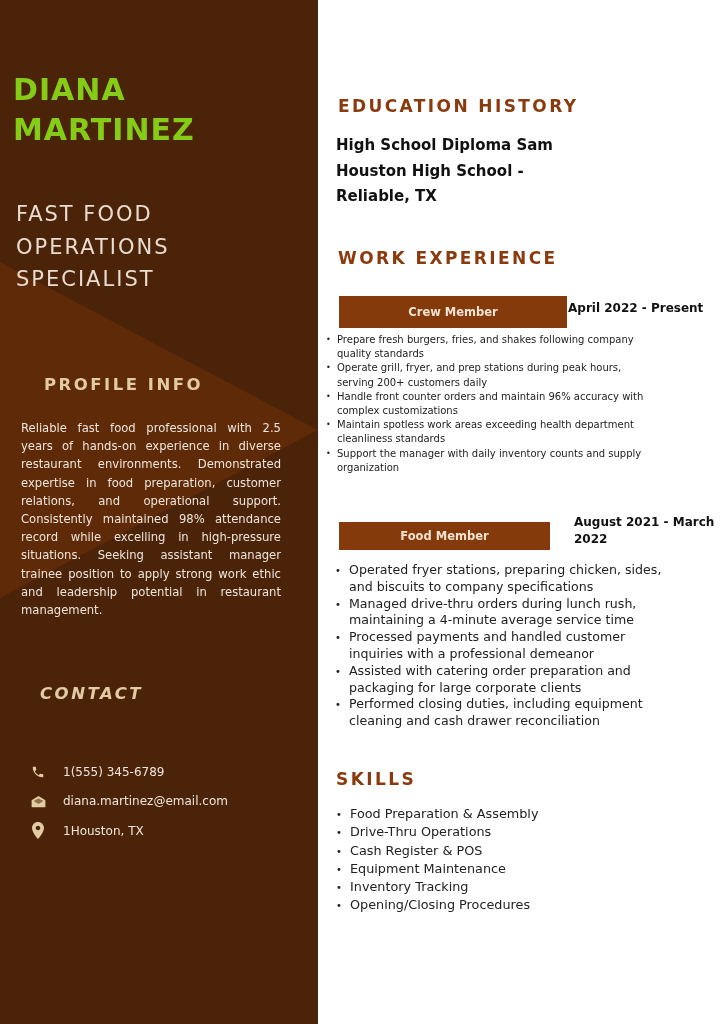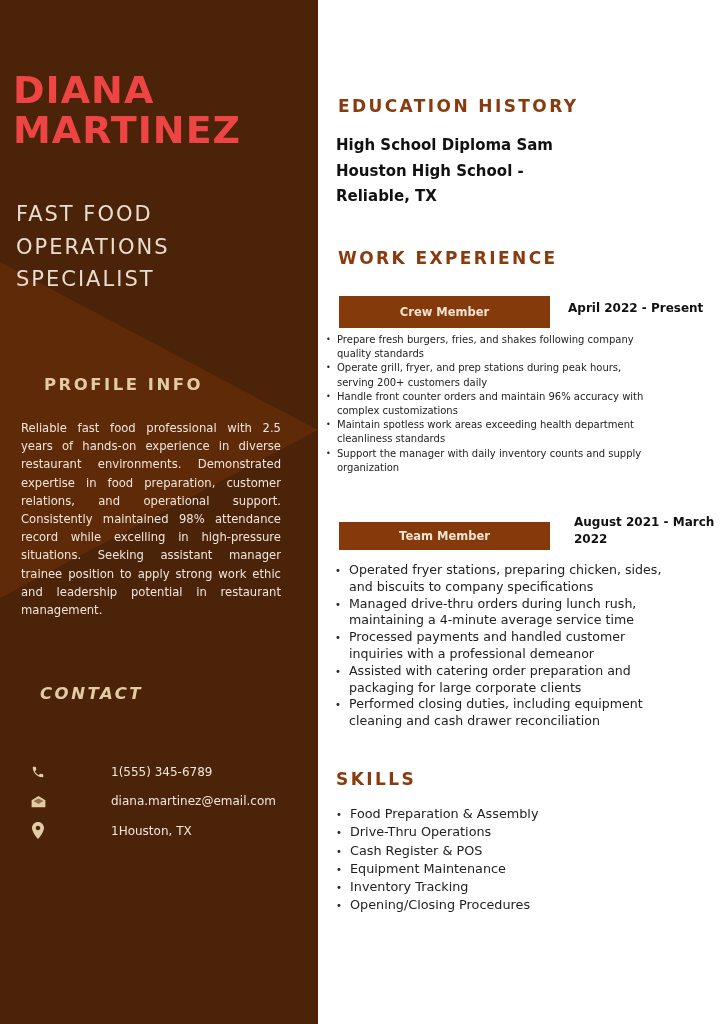--- a/index.html
+++ b/index.html
@@ -8,60 +8,60 @@
 
   .sidebar {
     position: absolute; left: 0; top: 0; width: 318px; height: 1024px;
     background: #4b2309; overflow: hidden;
   }
   .sidebar .triangle {
     position: absolute; left: 0; top: 0; width: 318px; height: 1024px;
   }
   .name {
     position: absolute; left: 13px; top: 70px;
-    color: #ef4444; font-family: "DejaVu Sans", sans-serif; font-weight: bold;
-    font-size: 38px; line-height: 40px; letter-spacing: 1px;
+    color: #84cc16; font-family: "DejaVu Sans", sans-serif; font-weight: bold;
+    font-size: 30px; line-height: 40px; letter-spacing: 1px;
   }
   .title {
     position: absolute; left: 16px; top: 198px;
     color: #e9ddd0; font-family: "DejaVu Sans", sans-serif; font-weight: normal;
     font-size: 21px; line-height: 32.5px; letter-spacing: 2px;
   }
   .sb-heading {
     position: absolute; color: #e3cba4; font-family: "DejaVu Sans", sans-serif;
     font-weight: bold; font-size: 16.5px; letter-spacing: 2.5px;
   }
   .profile-heading { left: 44px; top: 375px; }
   .profile-text {
     position: absolute; left: 21px; top: 419px; width: 260px;
     color: #efe5dc; font-family: "DejaVu Sans", sans-serif;
     font-size: 11.6px; line-height: 18.2px; text-align: justify;
   }
   .contact-heading { left: 40px; top: 684px; font-style: italic; }
   .contact-list { position: absolute; left: 28px; top: 757px; }
   .contact-item { display: flex; align-items: center; height: 29.5px; }
   .contact-item .icon { width: 20px; height: 20px; display: flex; align-items: center; justify-content: center; margin-right: 15px; }
-  .contact-item .text { color: #efe5dc; font-size: 12px; font-family: "DejaVu Sans", sans-serif; margin-left: 48px; }
+  .contact-item .text { color: #efe5dc; font-size: 12px; font-family: "DejaVu Sans", sans-serif; }
   .main-heading {
     position: absolute; color: #8a3a0c; font-family: "DejaVu Sans", sans-serif;
     font-weight: bold; font-size: 17px; letter-spacing: 2.4px;
   }
   .edu-heading { left: 338px; top: 96px; }
   .edu-text {
     position: absolute; left: 336px; top: 133px; width: 260px;
     font-family: "DejaVu Sans", sans-serif; font-weight: bold;
     font-size: 15px; line-height: 25.5px; color: #111;
   }
   .work-heading { left: 338px; top: 248px; }
   .job-badge {
     position: absolute; background: #843a0b; color: #f3e3d3;
     font-family: "DejaVu Sans", sans-serif; font-weight: bold; font-size: 11.5px;
     display: flex; align-items: center; justify-content: center;
   }
-  .job1-badge { left: 339px; top: 296px; width: 211px; height: 32px; }
+  .job1-badge { left: 339px; top: 296px; width: 228px; height: 32px; }
   .job2-badge { left: 339px; top: 522px; width: 211px; height: 28px; }
   .job-date {
     position: absolute; font-family: "DejaVu Sans", sans-serif; font-weight: bold;
     font-size: 12px; color: #111; line-height: 17px;
   }
   .job1-date { left: 568px; top: 300px; }
   .job2-date { left: 574px; top: 514px; width: 145px; }
 
   .job1-list {
     position: absolute; left: 324px; top: 333px; width: 320px; list-style: none;
@@ -149,21 +149,21 @@
 <div class="job-badge job1-badge">Crew Member</div>
 <div class="job-date job1-date">April 2022 - Present</div>
 <ul class="job1-list">
   <li>Prepare fresh burgers, fries, and shakes following company quality standards</li>
   <li>Operate grill, fryer, and prep stations during peak hours, serving 200+ customers daily</li>
   <li>Handle front counter orders and maintain 96% accuracy with complex customizations</li>
   <li>Maintain spotless work areas exceeding health department cleanliness standards</li>
   <li>Support the manager with daily inventory counts and supply organization</li>
 </ul>
 
-<div class="job-badge job2-badge">Team Member</div>
+<div class="job-badge job2-badge">Food Member</div>
 <div class="job-date job2-date">August 2021 - March 2022</div>
 <ul class="job2-list">
   <li>Operated fryer stations, preparing chicken, sides, and biscuits to company specifications</li>
   <li>Managed drive-thru orders during lunch rush, maintaining a 4-minute average service time</li>
   <li>Processed payments and handled customer inquiries with a professional demeanor</li>
   <li>Assisted with catering order preparation and packaging for large corporate clients</li>
   <li>Performed closing duties, including equipment cleaning and cash drawer reconciliation</li>
 </ul>
 
 <h2 class="main-heading skills-heading">SKILLS</h2>

